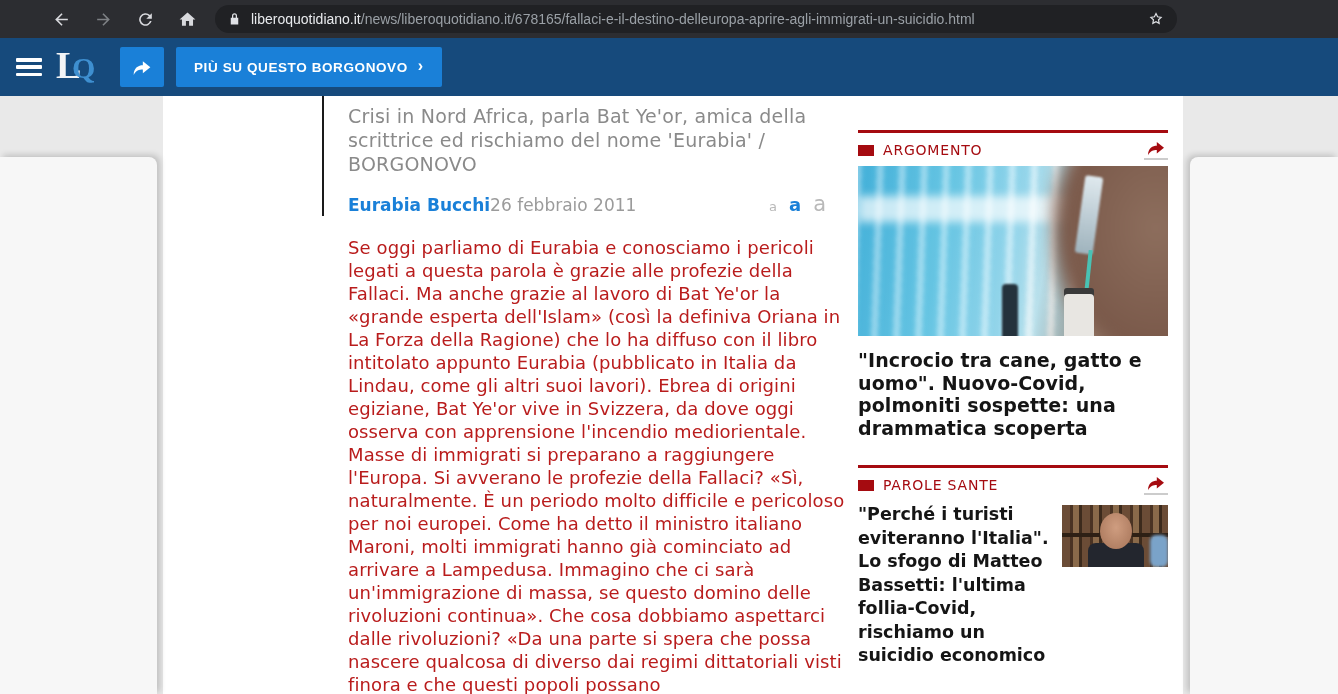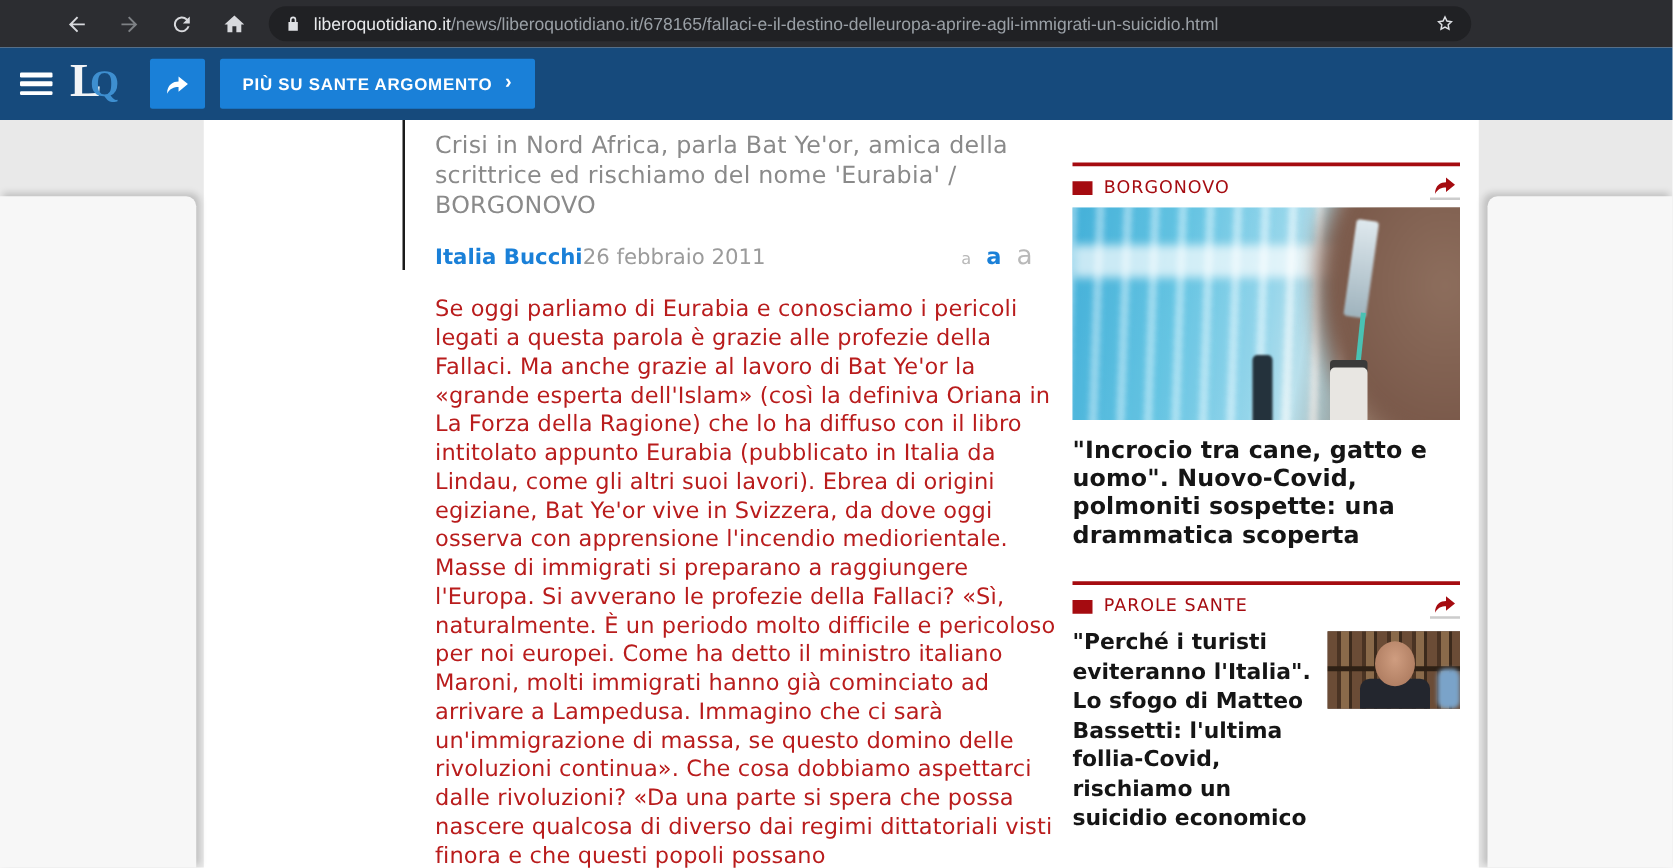--- a/index.html
+++ b/index.html
@@ -166,49 +166,49 @@
   <div class="logo">
     <span class="l">L</span>
       <span class="q">Q</span>
   </div>
   <button class="share-btn">
     <svg viewBox="0 0 24 20">
       <path d="M2 19C2 10 8 7.2 13 7.2V2.4L22 9.7 13 17v-4.6C8.6 12.4 4.6 13.8 2 19z" fill="#ffffff"></path>
       </svg>
   </button>
   <button class="piu-btn">
-    <span>PIÙ SU SANTE ARGOMENTO</span>
+    <span>PIÙ SU QUESTO BORGONOVO</span>
     <span class="piu-chevron">›</span>
   </button>
 </div>
 
 <div class="rail rail-left"></div>
 <div class="rail rail-right"></div>
 <div class="rail-card card-left"></div>
 <div class="rail-card card-right"></div>
 
 <div class="kicker-line"></div>
 <div class="kicker">Crisi in Nord Africa, parla Bat Ye'or, amica della scrittrice ed rischiamo del nome 'Eurabia' / BORGONOVO</div>
 
 <div class="byline">
-  <span class="author">Italia Bucchi</span>
+  <span class="author">Eurabia Bucchi</span>
   <span class="pubdate">26 febbraio 2011</span>
   <span class="fontsize">
     <span class="fs fs-s">a</span>
     <span class="fs fs-m">a</span>
     <span class="fs fs-l">a</span>
   </span>
 </div>
 
 <div class="body-text">Se oggi parliamo di Eurabia e conosciamo i pericoli legati a questa parola è grazie alle profezie della Fallaci. Ma anche grazie al lavoro  di Bat Ye'or la «grande esperta dell'Islam» (così la definiva Oriana in La Forza della Ragione) che lo ha diffuso con il libro intitolato appunto Eurabia (pubblicato in Italia da Lindau, come gli altri suoi lavori). Ebrea di origini egiziane, Bat Ye'or vive in Svizzera, da dove oggi osserva con apprensione l'incendio mediorientale. Masse di immigrati si preparano a  raggiungere l'Europa. Si avverano le profezie della Fallaci? «Sì, naturalmente. È un periodo molto difficile e pericoloso per noi europei. Come ha detto il ministro italiano Maroni,  molti immigrati  hanno già cominciato ad arrivare a Lampedusa. Immagino che ci sarà un'immigrazione di massa, se questo domino delle rivoluzioni continua». Che cosa dobbiamo aspettarci dalle rivoluzioni? «Da una parte si spera che possa nascere qualcosa di diverso dai  regimi dittatoriali visti finora e  che questi popoli possano</div>
 
 <div class="side-sec sec-1">
   <div class="sec-head">
     <span class="sec-sq"></span>
-    <span class="sec-label">BORGONOVO</span>
+    <span class="sec-label">ARGOMENTO</span>
     <span class="sec-arrow">
       <svg viewBox="0 0 24 20">
         <path d="M2 19C2 10 8 7.2 13 7.2V2.4L22 9.7 13 17v-4.6C8.6 12.4 4.6 13.8 2 19z" fill="#a50b10"></path>
         </svg>
       <span class="ul"></span>
     </span>
   </div>
   <div class="pan-img">
     <div class="tubes"></div>
     <div class="shelf"></div>

